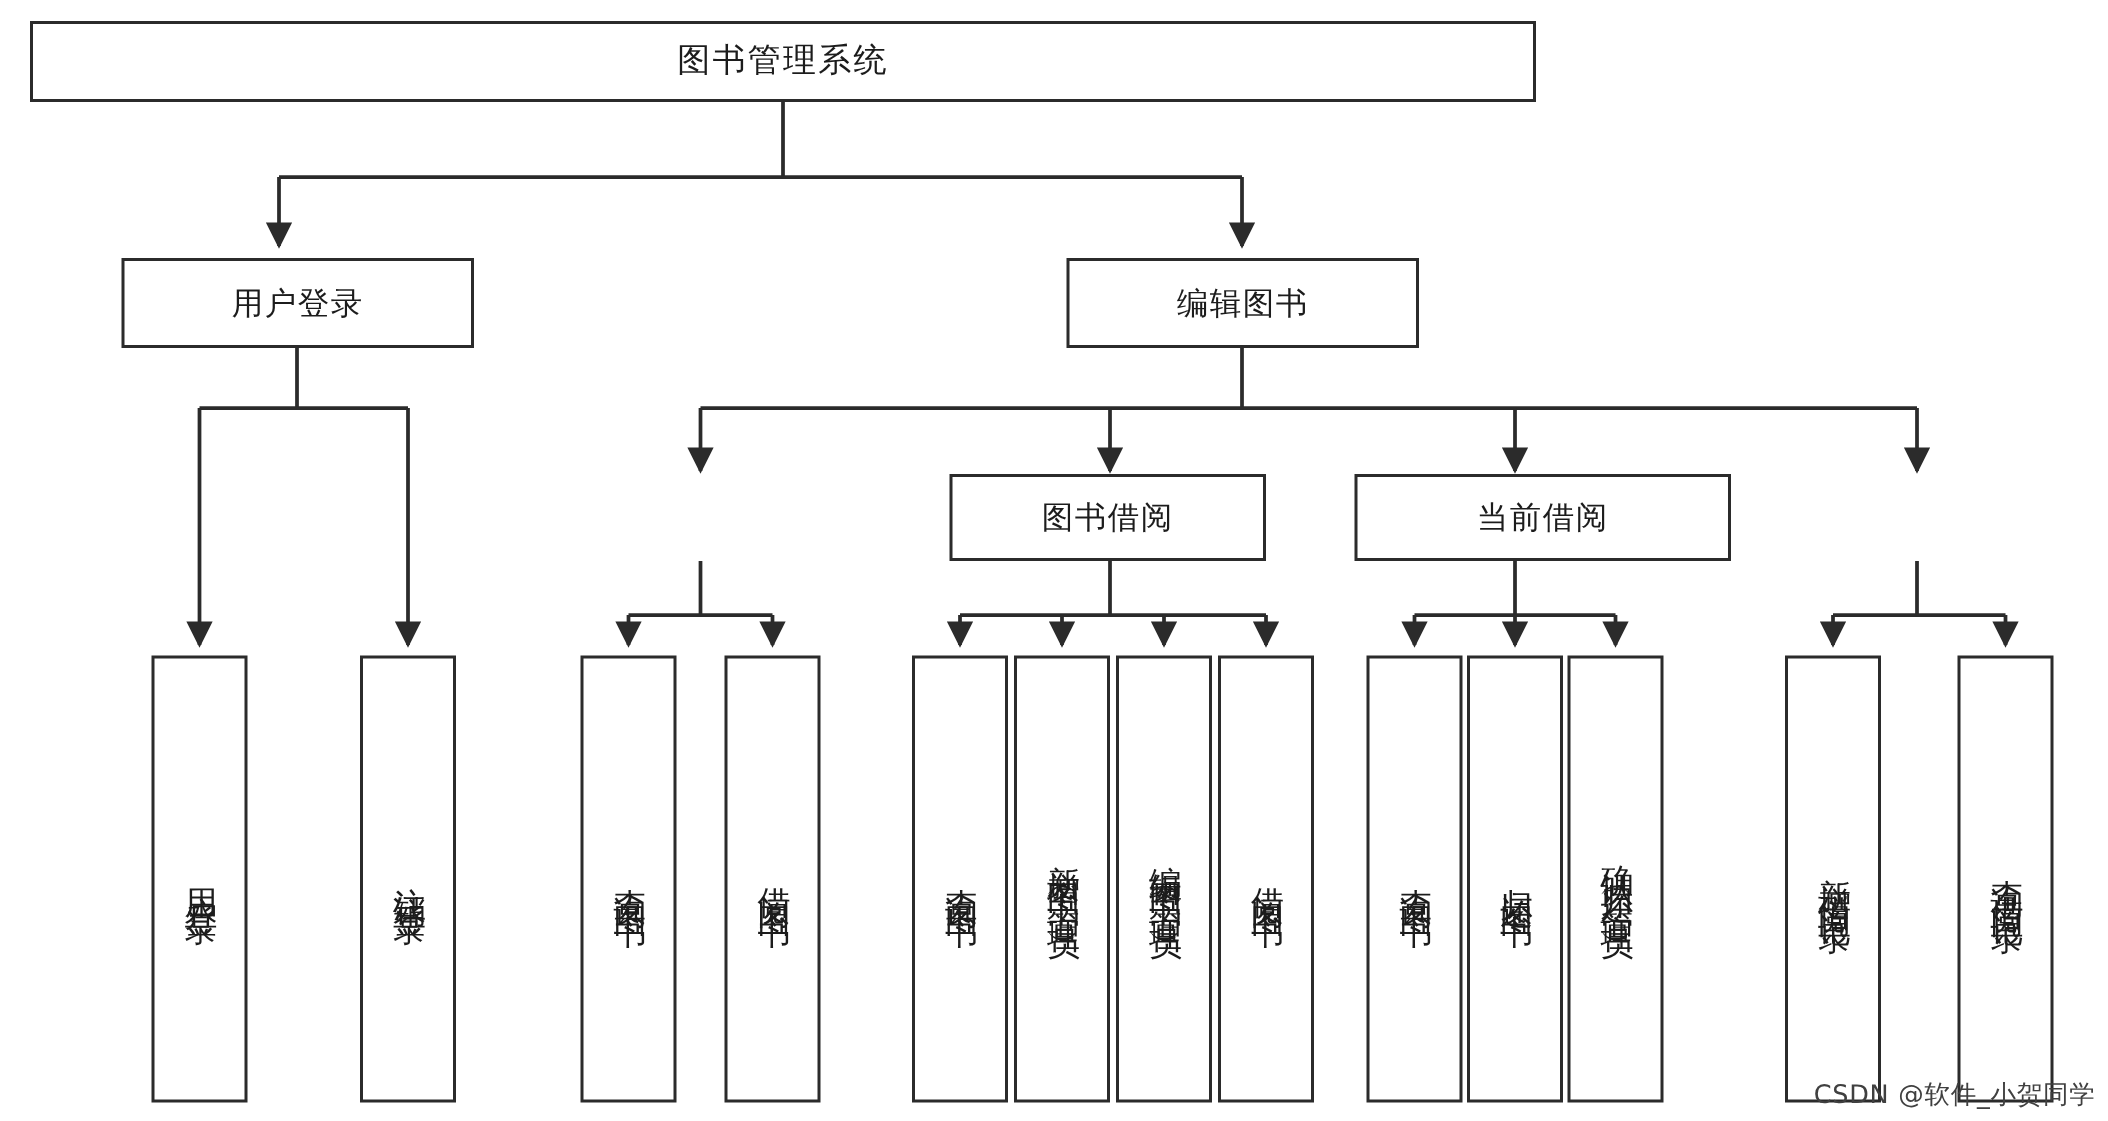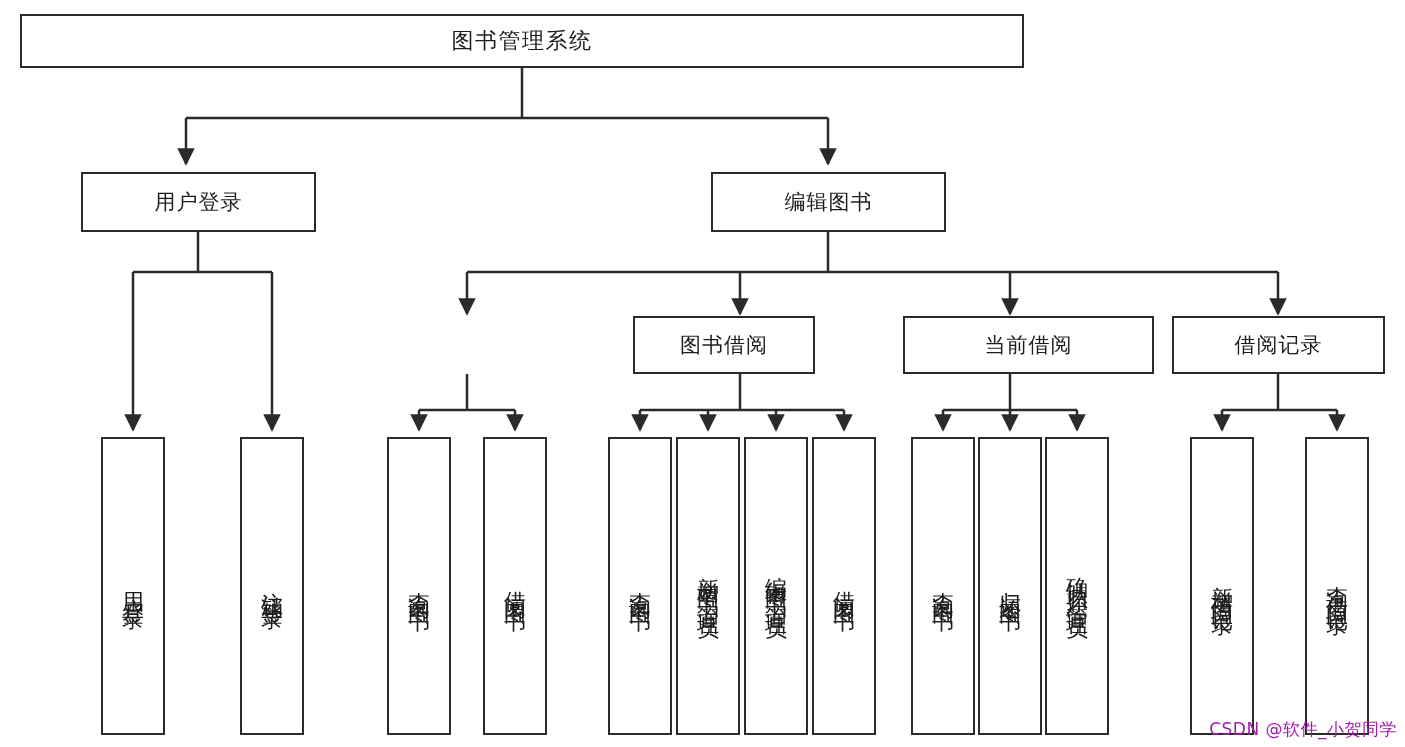--- a/index.html
+++ b/index.html
@@ -61,21 +61,21 @@
     letter-spacing:6px;
     line-height:1;
     white-space:nowrap;
     max-height:284px;
   }
   .watermark{
     position:absolute;
     right:8px;
     bottom:6px;
     font-size:17px;
-    color:#a21caf;
+    color:#404040;
     letter-spacing:0.5px;
     white-space:nowrap;
     z-index:3;
   }
 </style>
 </head>
 <body>
 
 <div id="canvas">
 
@@ -135,31 +135,28 @@
 
   <div class="node h" style="left:81px;top:172px;width:235px;height:60px;">
     <span class="label">用户登录</span>
   </div>
 
   <div class="node h" style="left:711px;top:172px;width:235px;height:60px;">
     <span class="label">编辑图书</span>
   </div>
 
 
-  <div class="node h" style="left:633px;top:316px;width:182px;height:58px;">
+  <div class="node h" style="left:633px;top:316px;width:211px;height:58px;">
     <span class="label">图书借阅</span>
   </div>
 
   <div class="node h" style="left:903px;top:316px;width:251px;height:58px;">
     <span class="label">当前借阅</span>
   </div>
 
-  <div class="node h" style="left:1172px;top:316px;width:213px;height:58px;">
-    <span class="label">借阅记录</span>
-  </div>
 
   <div class="node v" style="left:101px;top:437px;width:64px;height:298px;">
     <span class="label">用户登录</span>
   </div>
 
   <div class="node v" style="left:240px;top:437px;width:64px;height:298px;">
     <span class="label">注销登录</span>
   </div>
 
   <div class="node v" style="left:387px;top:437px;width:64px;height:298px;">

